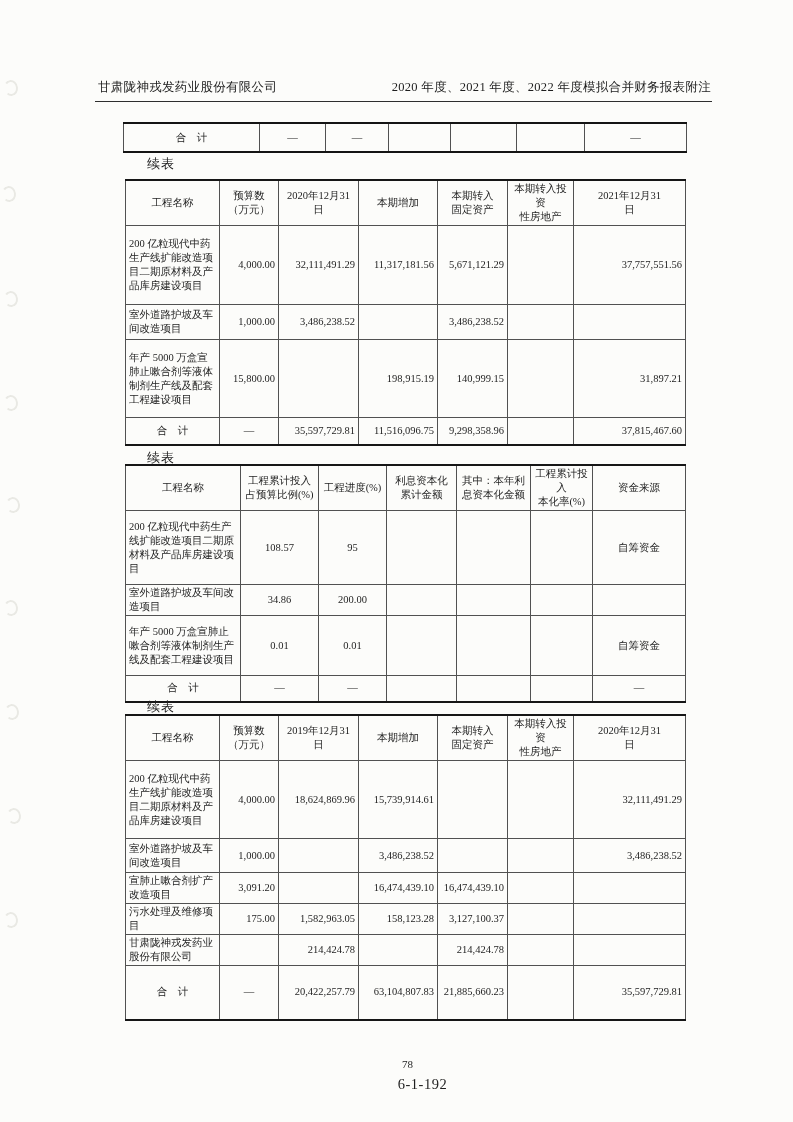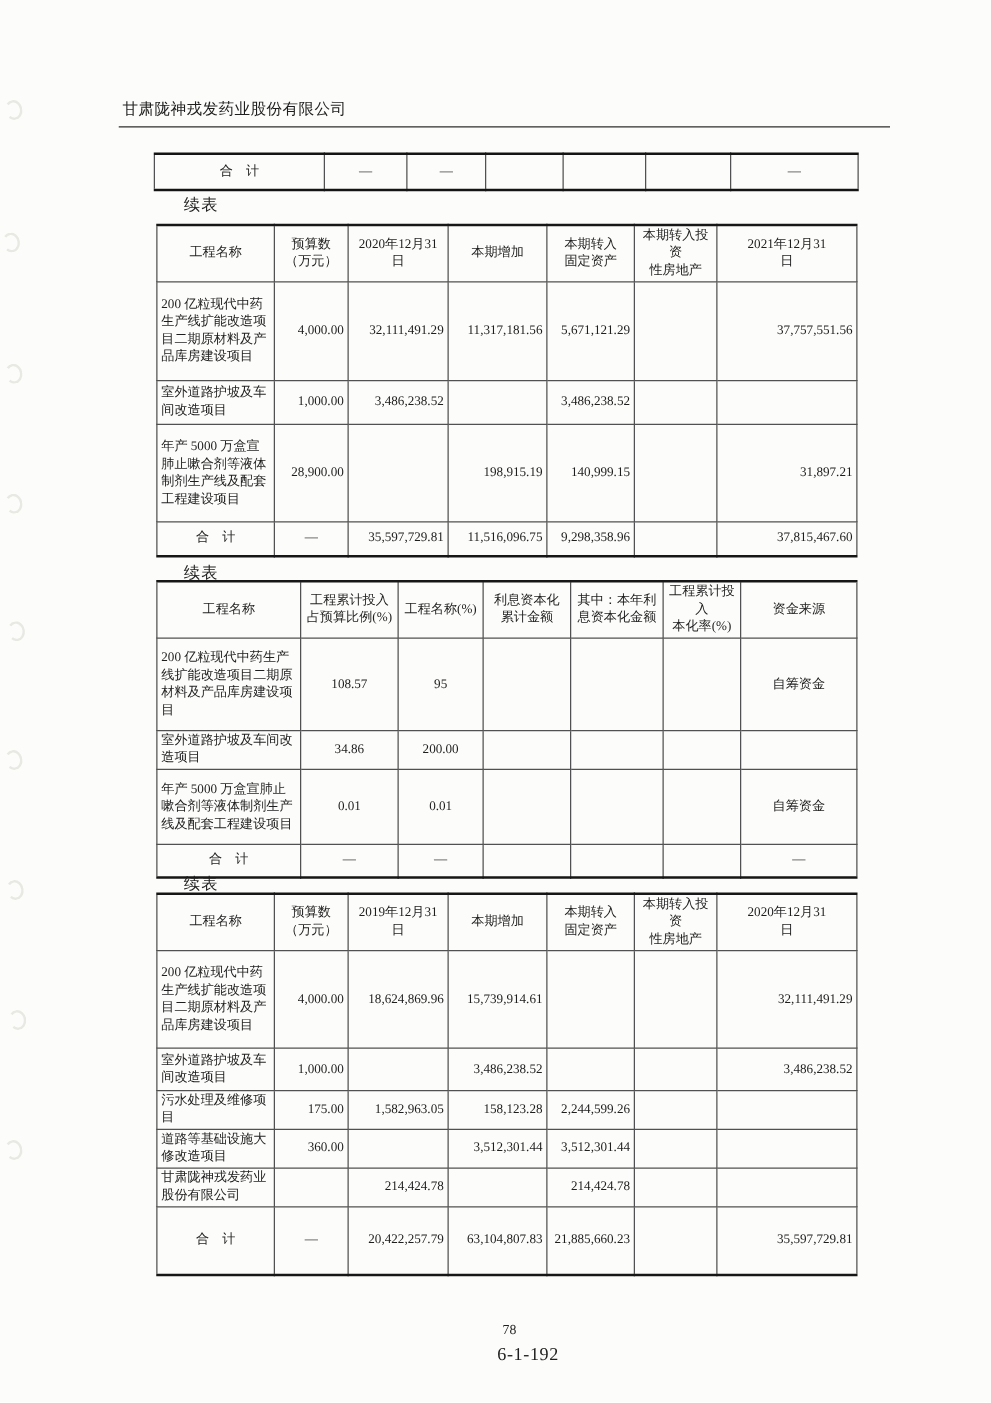--- a/index.html
+++ b/index.html
@@ -99,20 +99,21 @@
   <span class="artifact" style="left:4px;top:291px;"></span>
   <span class="artifact" style="left:4px;top:395px;"></span>
   <span class="artifact" style="left:6px;top:497px;"></span>
   <span class="artifact" style="left:4px;top:600px;"></span>
   <span class="artifact" style="left:5px;top:704px;"></span>
   <span class="artifact" style="left:7px;top:808px;"></span>
   <span class="artifact" style="left:4px;top:912px;"></span>
 
   <div class="page-header">
     <span>甘肃陇神戎发药业股份有限公司</span>
+    <span>2020 年度、2021 年度、2022 年度模拟合并财务报表附注</span>
   </div>
   <div class="header-rule"></div>
 
   <table class="top-table">
     <colgroup>
       <col style="width:136px">
         <col style="width:66px">
         <col style="width:63px">
       <col style="width:62px">
         <col style="width:66px">
@@ -173,21 +174,21 @@
           <td class="c-first">室外道路护坡及车间改造项目</td>
           <td class="c-val">1,000.00</td>
           <td class="c-val">3,486,238.52</td>
           <td class="c-val"></td>
           <td class="c-val">3,486,238.52</td>
           <td class="c-val"></td>
           <td class="c-val"></td>
         </tr>
         <tr>
           <td class="c-first">年产 5000 万盒宣肺止嗽合剂等液体制剂生产线及配套工程建设项目</td>
-          <td class="c-val">28,900.00</td>
+          <td class="c-val">15,800.00</td>
           <td class="c-val"></td>
           <td class="c-val">198,915.19</td>
           <td class="c-val">140,999.15</td>
           <td class="c-val"></td>
           <td class="c-val">31,897.21</td>
         </tr>
         <tr class="r-total">
           <td class="c-first">合　计</td>
           <td class="c-val c-dash">—</td>
           <td class="c-val">35,597,729.81</td>
@@ -208,21 +209,21 @@
       <col style="width:70px">
         <col style="width:74px">
         <col style="width:62px">
       <col style="width:93px">
     </colgroup>
   <thead>
         <tr>
           <th>工程名称</th>
           <th>工程累计投入
 占预算比例(%)</th>
-          <th>工程名称(%)</th>
+          <th>工程进度(%)</th>
           <th>利息资本化
 累计金额</th>
           <th>其中：本年利
 息资本化金额</th>
           <th>工程累计投入
 本化率(%)</th>
           <th>资金来源</th>
         </tr>
       </thead>
       <tbody>
@@ -305,34 +306,34 @@
         <tr>
           <td class="c-first">室外道路护坡及车间改造项目</td>
           <td class="c-val">1,000.00</td>
           <td class="c-val"></td>
           <td class="c-val">3,486,238.52</td>
           <td class="c-val"></td>
           <td class="c-val"></td>
           <td class="c-val">3,486,238.52</td>
         </tr>
         <tr>
+          <td class="c-first">宣肺止嗽合剂扩产改造项目</td>
+          <td class="c-val">3,091.20</td>
+          <td class="c-val"></td>
+          <td class="c-val">16,474,439.10</td>
+          <td class="c-val">16,474,439.10</td>
+          <td class="c-val"></td>
+          <td class="c-val"></td>
+        </tr>
+        <tr>
           <td class="c-first">污水处理及维修项目</td>
           <td class="c-val">175.00</td>
           <td class="c-val">1,582,963.05</td>
           <td class="c-val">158,123.28</td>
-          <td class="c-val">2,244,599.26</td>
-          <td class="c-val"></td>
-          <td class="c-val"></td>
-        </tr>
-        <tr>
-          <td class="c-first">道路等基础设施大修改造项目</td>
-          <td class="c-val">360.00</td>
-          <td class="c-val"></td>
-          <td class="c-val">3,512,301.44</td>
-          <td class="c-val">3,512,301.44</td>
+          <td class="c-val">3,127,100.37</td>
           <td class="c-val"></td>
           <td class="c-val"></td>
         </tr>
         <tr>
           <td class="c-first">甘肃陇神戎发药业股份有限公司</td>
           <td class="c-val"></td>
           <td class="c-val">214,424.78</td>
           <td class="c-val"></td>
           <td class="c-val">214,424.78</td>
           <td class="c-val"></td>

